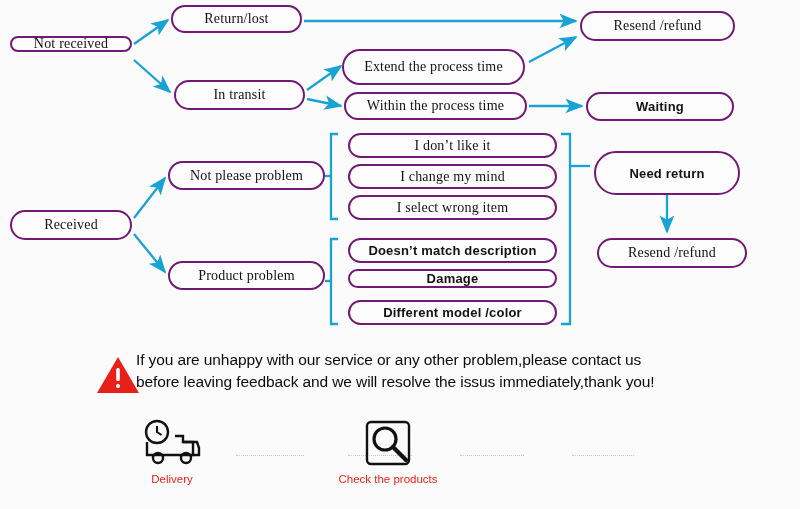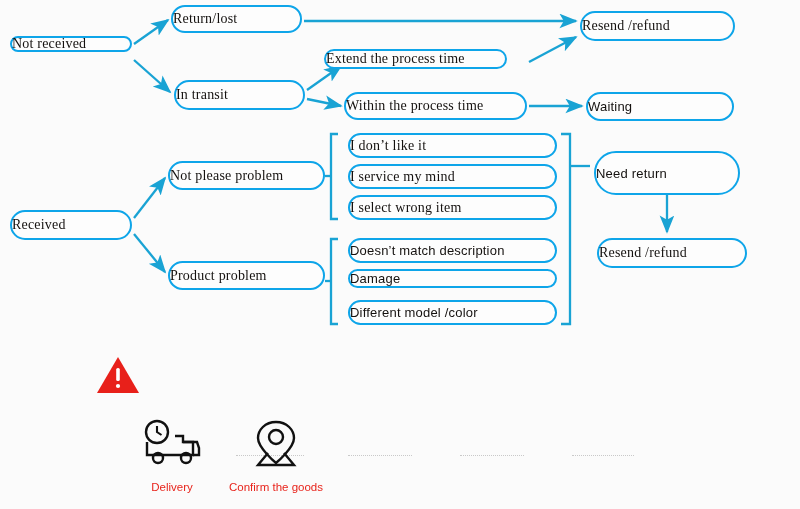--- a/index.html
+++ b/index.html
@@ -12,32 +12,32 @@
   }
   #root{position:relative;width:800px;height:509px;overflow:hidden;background:#fbfbfb;}
 
   
   #flow{position:absolute;left:0;top:0;width:800px;height:340px;}
   #flow-svg{position:absolute;left:0;top:0;width:800px;height:340px;}
 
   .node{
     position:absolute;
     box-sizing:border-box;
-    border:2px solid #0ea5e9;
+    border:2px solid #701a75;
     border-radius:999px;
     background:#fdfdfd;
-    display:flex;align-items:center;justify-content:flex-start;
+    display:flex;align-items:center;justify-content:center;
     font-family:"Liberation Serif", serif;
     color:#14110f;
     font-size:14px;
     line-height:1;
     white-space:nowrap;
     letter-spacing:.2px;
   }
-  .node.sans{font-family:"Liberation Sans", sans-serif;font-size:13px;}
+  .node.sans{font-family:"Liberation Sans", sans-serif;font-size:13px;font-weight:bold;}
 
   
   #notice{
     position:absolute;left:0;top:345px;width:800px;height:65px;
     display:flex;align-items:center;
   }
   #warn-icon{
     position:absolute;left:96px;top:10px;width:44px;height:40px;
   }
   #notice-text{
@@ -55,21 +55,21 @@
     position:absolute;left:0;top:415px;width:800px;height:94px;
   }
   .step{
     position:absolute;
     width:120px;
     text-align:center;
     top:0;
   }
   .step .ico{height:56px;display:flex;align-items:center;justify-content:center;}
   .step .cap{
-    margin-top:10px;
+    margin-top:2px;
     font-family:"Liberation Sans", sans-serif;
     font-size:11.5px;
     color:#e8241c;
     white-space:nowrap;
   }
   .dotline{
     position:absolute;
     top:40px;height:1px;
     border-top:1px dotted #c9c9c9;
   }
@@ -126,21 +126,21 @@
     <div id="nodes-host">
         <div class="node" style="left: 10px; top: 36px; width: 122px; height: 16px;">
           <span>Not  received</span>
         </div>
         <div class="node" style="left: 171px; top: 5px; width: 131px; height: 28px;">
           <span>Return/lost</span>
         </div>
         <div class="node" style="left: 174px; top: 80px; width: 131px; height: 30px;">
           <span>In transit</span>
         </div>
-        <div class="node" style="left: 324px; top: 49px; width: 183px; height: 20px;">
+        <div class="node" style="left: 342px; top: 49px; width: 183px; height: 36px;">
           <span>Extend  the process time</span>
         </div>
         <div class="node" style="left: 344px; top: 92px; width: 183px; height: 28px; font-family: Liberation Serif, serif;">
           <span>Within  the process time</span>
         </div>
         <div class="node" style="left: 580px; top: 11px; width: 155px; height: 30px;">
           <span>Resend /refund</span>
         </div>
         <div class="node sans" style="left: 586px; top: 92px; width: 148px; height: 29px;">
           <span>Waiting</span>
@@ -151,21 +151,21 @@
         <div class="node" style="left: 168px; top: 161px; width: 157px; height: 29px;">
           <span>Not please problem</span>
         </div>
         <div class="node" style="left: 168px; top: 261px; width: 157px; height: 29px;">
           <span>Product problem</span>
         </div>
         <div class="node" style="left: 348px; top: 133px; width: 209px; height: 25px;">
           <span>I don’t like it</span>
         </div>
         <div class="node" style="left: 348px; top: 164px; width: 209px; height: 25px;">
-          <span>I service my mind</span>
+          <span>I change my mind</span>
         </div>
         <div class="node" style="left: 348px; top: 195px; width: 209px; height: 25px;">
           <span>I select  wrong item</span>
         </div>
         <div class="node sans" style="left: 348px; top: 238px; width: 209px; height: 25px;">
           <span>Doesn’t match description</span>
         </div>
         <div class="node sans" style="left: 348px; top: 269px; width: 209px; height: 19px;">
           <span>Damage</span>
         </div>
@@ -180,20 +180,24 @@
         </div>
       </div>
   </div>
 
   <div id="notice">
     <svg id="warn-icon" viewBox="0 0 44 40">
       <path d="M22 2 L43 38 L1 38 Z" fill="#e8201a"></path>
       <rect x="20.2" y="13" width="3.6" height="13" rx="1.6" fill="#ffffff"></rect>
       <circle cx="22" cy="31" r="2.1" fill="#ffffff"></circle>
     </svg>
+    <div id="notice-text">
+      <div>If you are unhappy with our service or any other problem,please contact us</div>
+      <div>before leaving feedback and we will resolve the issus immediately,thank you!</div>
+    </div>
   </div>
 
   <div id="steps">
     <div class="dotline" style="left:236px;width:68px;"></div>
     <div class="dotline" style="left:348px;width:64px;"></div>
     <div class="dotline" style="left:460px;width:64px;"></div>
     <div class="dotline" style="left:572px;width:62px;"></div>
 
     <div class="step" style="left:112px;">
       <div class="ico">
@@ -204,30 +208,30 @@
             <path d="M6 24 L6 37 L52 37 L52 24 L42 24 L42 18 L34 18"></path>
             <path d="M42 24 L56 24 L58 30 L58 37 L52 37"></path>
             <circle cx="17" cy="40" r="5"></circle>
             <circle cx="45" cy="40" r="5"></circle>
           </g>
         </svg>
       </div>
       <div class="cap">Delivery</div>
     </div>
 
-    <div class="step" style="left:216px;">
+
+    <div class="step" style="left:328px;">
       <div class="ico">
-        <svg width="56" height="52" viewBox="0 0 56 52">
+        <svg width="52" height="50" viewBox="0 0 52 50">
           <g fill="none" stroke="#111" stroke-width="2.4">
-            <path d="M28 5 C17 5 10 13 10 21 C10 31 28 46 28 46 C28 46 46 31 46 21 C46 13 39 5 28 5 Z"></path>
-            <circle cx="28" cy="20" r="7"></circle>
-            <path d="M20 36 L10 48 L46 48 L36 36"></path>
+            <rect x="5" y="4" width="42" height="42" rx="4"></rect>
+            <circle cx="23" cy="21" r="11" stroke-width="3.2"></circle>
+            <path d="M31 29 L44 42" stroke-width="4.2" stroke-linecap="round"></path>
           </g>
         </svg>
       </div>
-      <div class="cap">Confirm the goods</div>
+      <div class="cap">Check the products</div>
     </div>
 
 
-
   </div>
 
 </div>
 
 </body></html>

